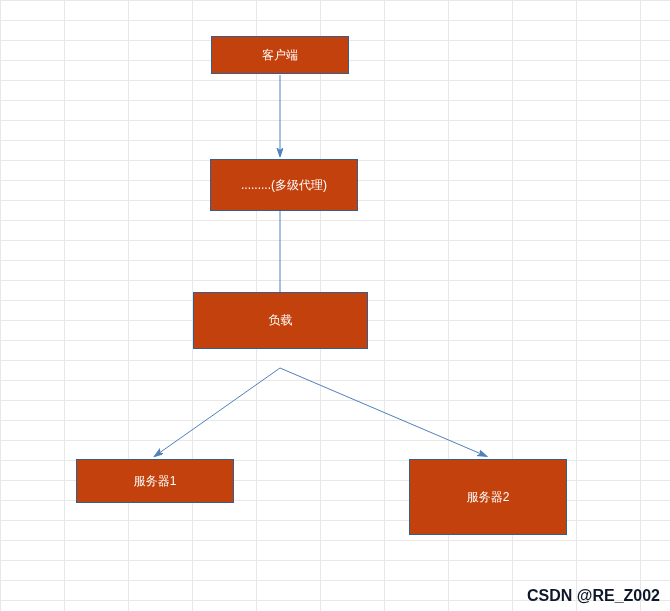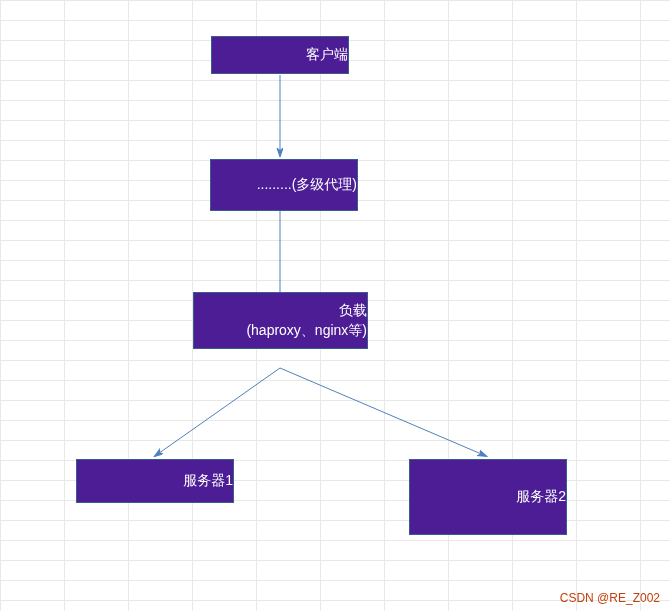--- a/index.html
+++ b/index.html
@@ -14,48 +14,49 @@
     .grid {
       position: absolute;
       inset: 0;
       background-image:
         linear-gradient(to right, #e8e8e8 1px, transparent 1px),
         linear-gradient(to bottom, #e8e8e8 1px, transparent 1px);
       background-size: 64px 20px;
     }
     .node {
       position: absolute;
-      background: #4c1d95;
+      background: #c2410c;
       border: 1.5px solid #385d8a;
       color: #fff;
-      font-size: 14px;
+      font-size: 12px;
       display: flex;
       flex-direction: column;
-      align-items: flex-end;
+      align-items: center;
       justify-content: center;
       text-align: center;
       line-height: 1.4;
     }
     .arrow-line {
       position: absolute;
       stroke: #4f81bd;
       stroke-width: 1;
       fill: none;
     }
     .arrow-head {
       fill: #4f81bd;
       stroke: #4f81bd;
     }
     .watermark {
       position: absolute;
       bottom: 6px;
       right: 10px;
-      font-size: 12px;
-      color: #c2410c;
+      font-size: 16px;
+      color: #0f172a;
       font-family: Arial, sans-serif;
+      font-weight: bold;
     }
   </style>
 </head>
 <body>
 
 <div class="grid"></div>
 
 <svg width="670" height="611" style="position:absolute;inset:0;pointer-events:none">
   <defs>
     <marker id="ah" markerWidth="10" markerHeight="10" refX="8" refY="3" orient="auto">
@@ -71,21 +72,20 @@
 <div class="node" style="left:211px;top:36px;width:138px;height:38px">
   <span>客户端</span>
 </div>
 
 <div class="node" style="left:210px;top:159px;width:148px;height:52px">
   <span>.........(多级代理)</span>
 </div>
 
 <div class="node" style="left:193px;top:292px;width:175px;height:57px">
   <span>负载</span>
-  <span>(haproxy、nginx等)</span>
 </div>
 
 <div class="node" style="left:76px;top:459px;width:158px;height:44px">
   <span>服务器1</span>
 </div>
 
 <div class="node" style="left:409px;top:459px;width:158px;height:76px">
   <span>服务器2</span>
 </div>
 

